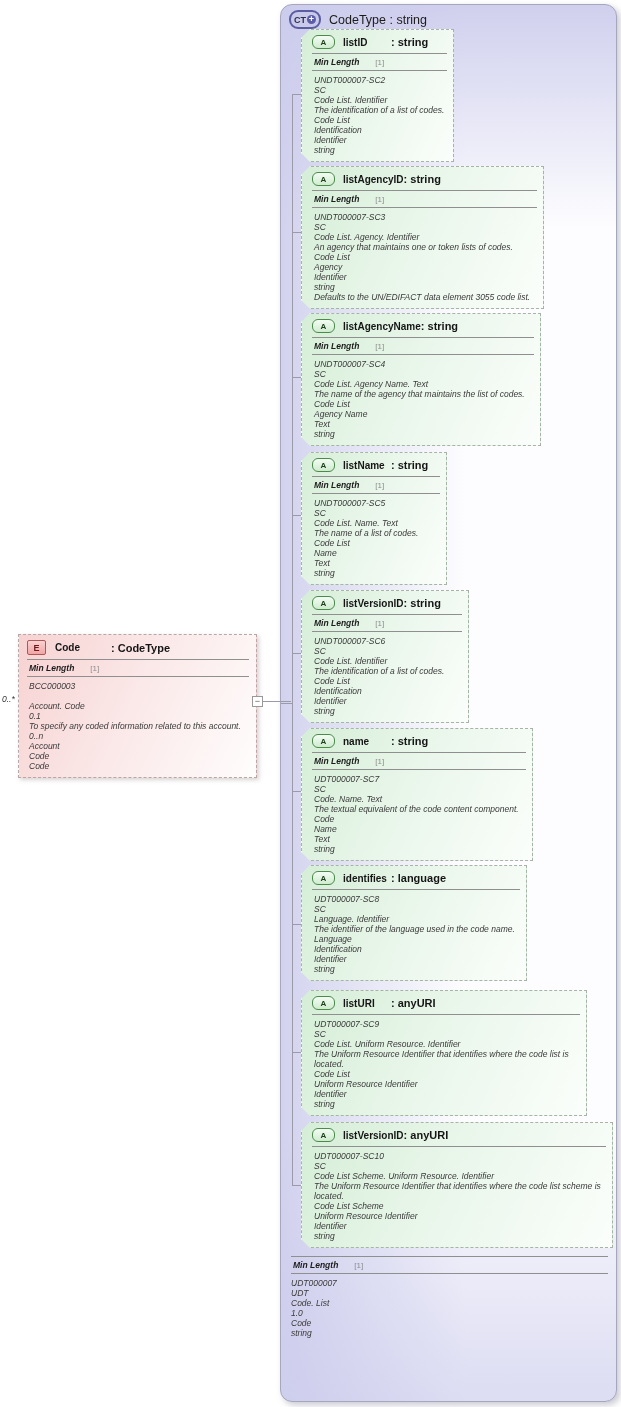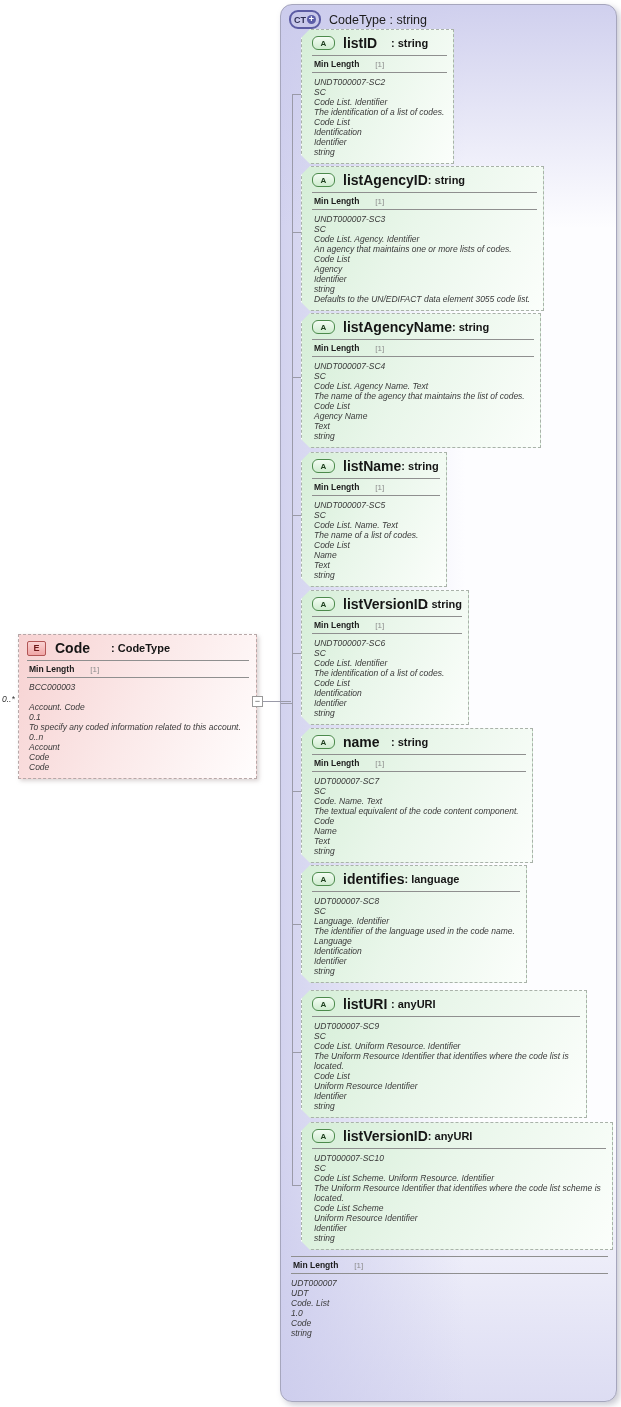--- a/index.html
+++ b/index.html
@@ -31,25 +31,25 @@
   
   .attr-box{position:absolute;border:1px dashed #a9b2a9;box-sizing:border-box;
     background:linear-gradient(115deg,#d5eed7 0%,#e9f6ea 45%,#fbfefb 100%);
     clip-path:polygon(9px 0,100% 0,100% 100%,9px 100%,0 calc(100% - 9px),0 9px);
     filter:drop-shadow(2px 2px 2px rgba(110,110,130,.35));
     padding:3px 4px 6px 8px;}
   .box-title{display:flex;align-items:center;padding:2px 2px 3px 2px;}
   .a-badge{width:21px;height:12px;border:1px solid #4c8a4c;border-radius:6px;
     background:linear-gradient(#f4fcf4,#cfeccf);font-size:8px;font-weight:bold;color:#1d3d1d;
     display:flex;align-items:center;justify-content:center;margin-right:8px;flex:none;}
-  .t-name{font-size:14px;font-weight:bold;color:#151515;min-width:48px;white-space:pre;}
+  .t-name{font-size:10px;font-weight:bold;color:#151515;min-width:48px;white-space:pre;}
   .t-type{font-size:11px;font-weight:bold;color:#151515;white-space:pre;}
   .sep{height:1px;background:#8f8f8f;margin:1px 2px;}
   .facet-row{display:flex;align-items:baseline;padding:2px 2px 2px 4px;}
-  .facet-label{font-size:8.5px;font-weight:bold;color:#1c1c1c;margin-right:16px;}
+  .facet-label{font-size:8.5px;font-style:italic;font-weight:bold;color:#1c1c1c;margin-right:16px;}
   .facet-value{font-size:8px;color:#8c8c8c;}
   .box-body{padding:3px 2px 0 4px;}
   .bline{font-size:8.5px;font-style:italic;color:#3a3a3a;line-height:10px;min-height:10px;}
 
   
   .elem-box{position:absolute;left:18px;top:634px;width:239px;border:1px dashed #b7a7a7;box-sizing:border-box;
     background:linear-gradient(115deg,#f7d2d2 0%,#fbe9e9 50%,#fffdfd 100%);
     filter:drop-shadow(2px 2px 2px rgba(130,110,110,.3));
     padding:3px 5px 6px 6px;z-index:3;}
   .e-badge{width:17px;height:13px;border:1px solid #b25555;border-radius:2px;
@@ -126,21 +126,21 @@
       <div class="sep"></div>
       <div class="facet-row">
         <span class="facet-label">Min Length</span>
         <span class="facet-value">[1]</span>
       </div>
       <div class="sep"></div>
       <div class="box-body">
           <div class="bline">UNDT000007-SC3</div>
           <div class="bline">SC</div>
           <div class="bline">Code List. Agency. Identifier</div>
-          <div class="bline">An agency that maintains one or more lists of codes.</div>
+          <div class="bline">An agency that maintains one or token lists of codes.</div>
           <div class="bline">Code List</div>
           <div class="bline">Agency</div>
           <div class="bline">Identifier</div>
           <div class="bline">string</div>
           <div class="bline">Defaults to the UN/EDIFACT data element 3055 code list.</div>
         </div>
     </div>
 
     <div class="attr-box" style="left:20px;top:308px;width:240px;">
       <div class="box-title">

